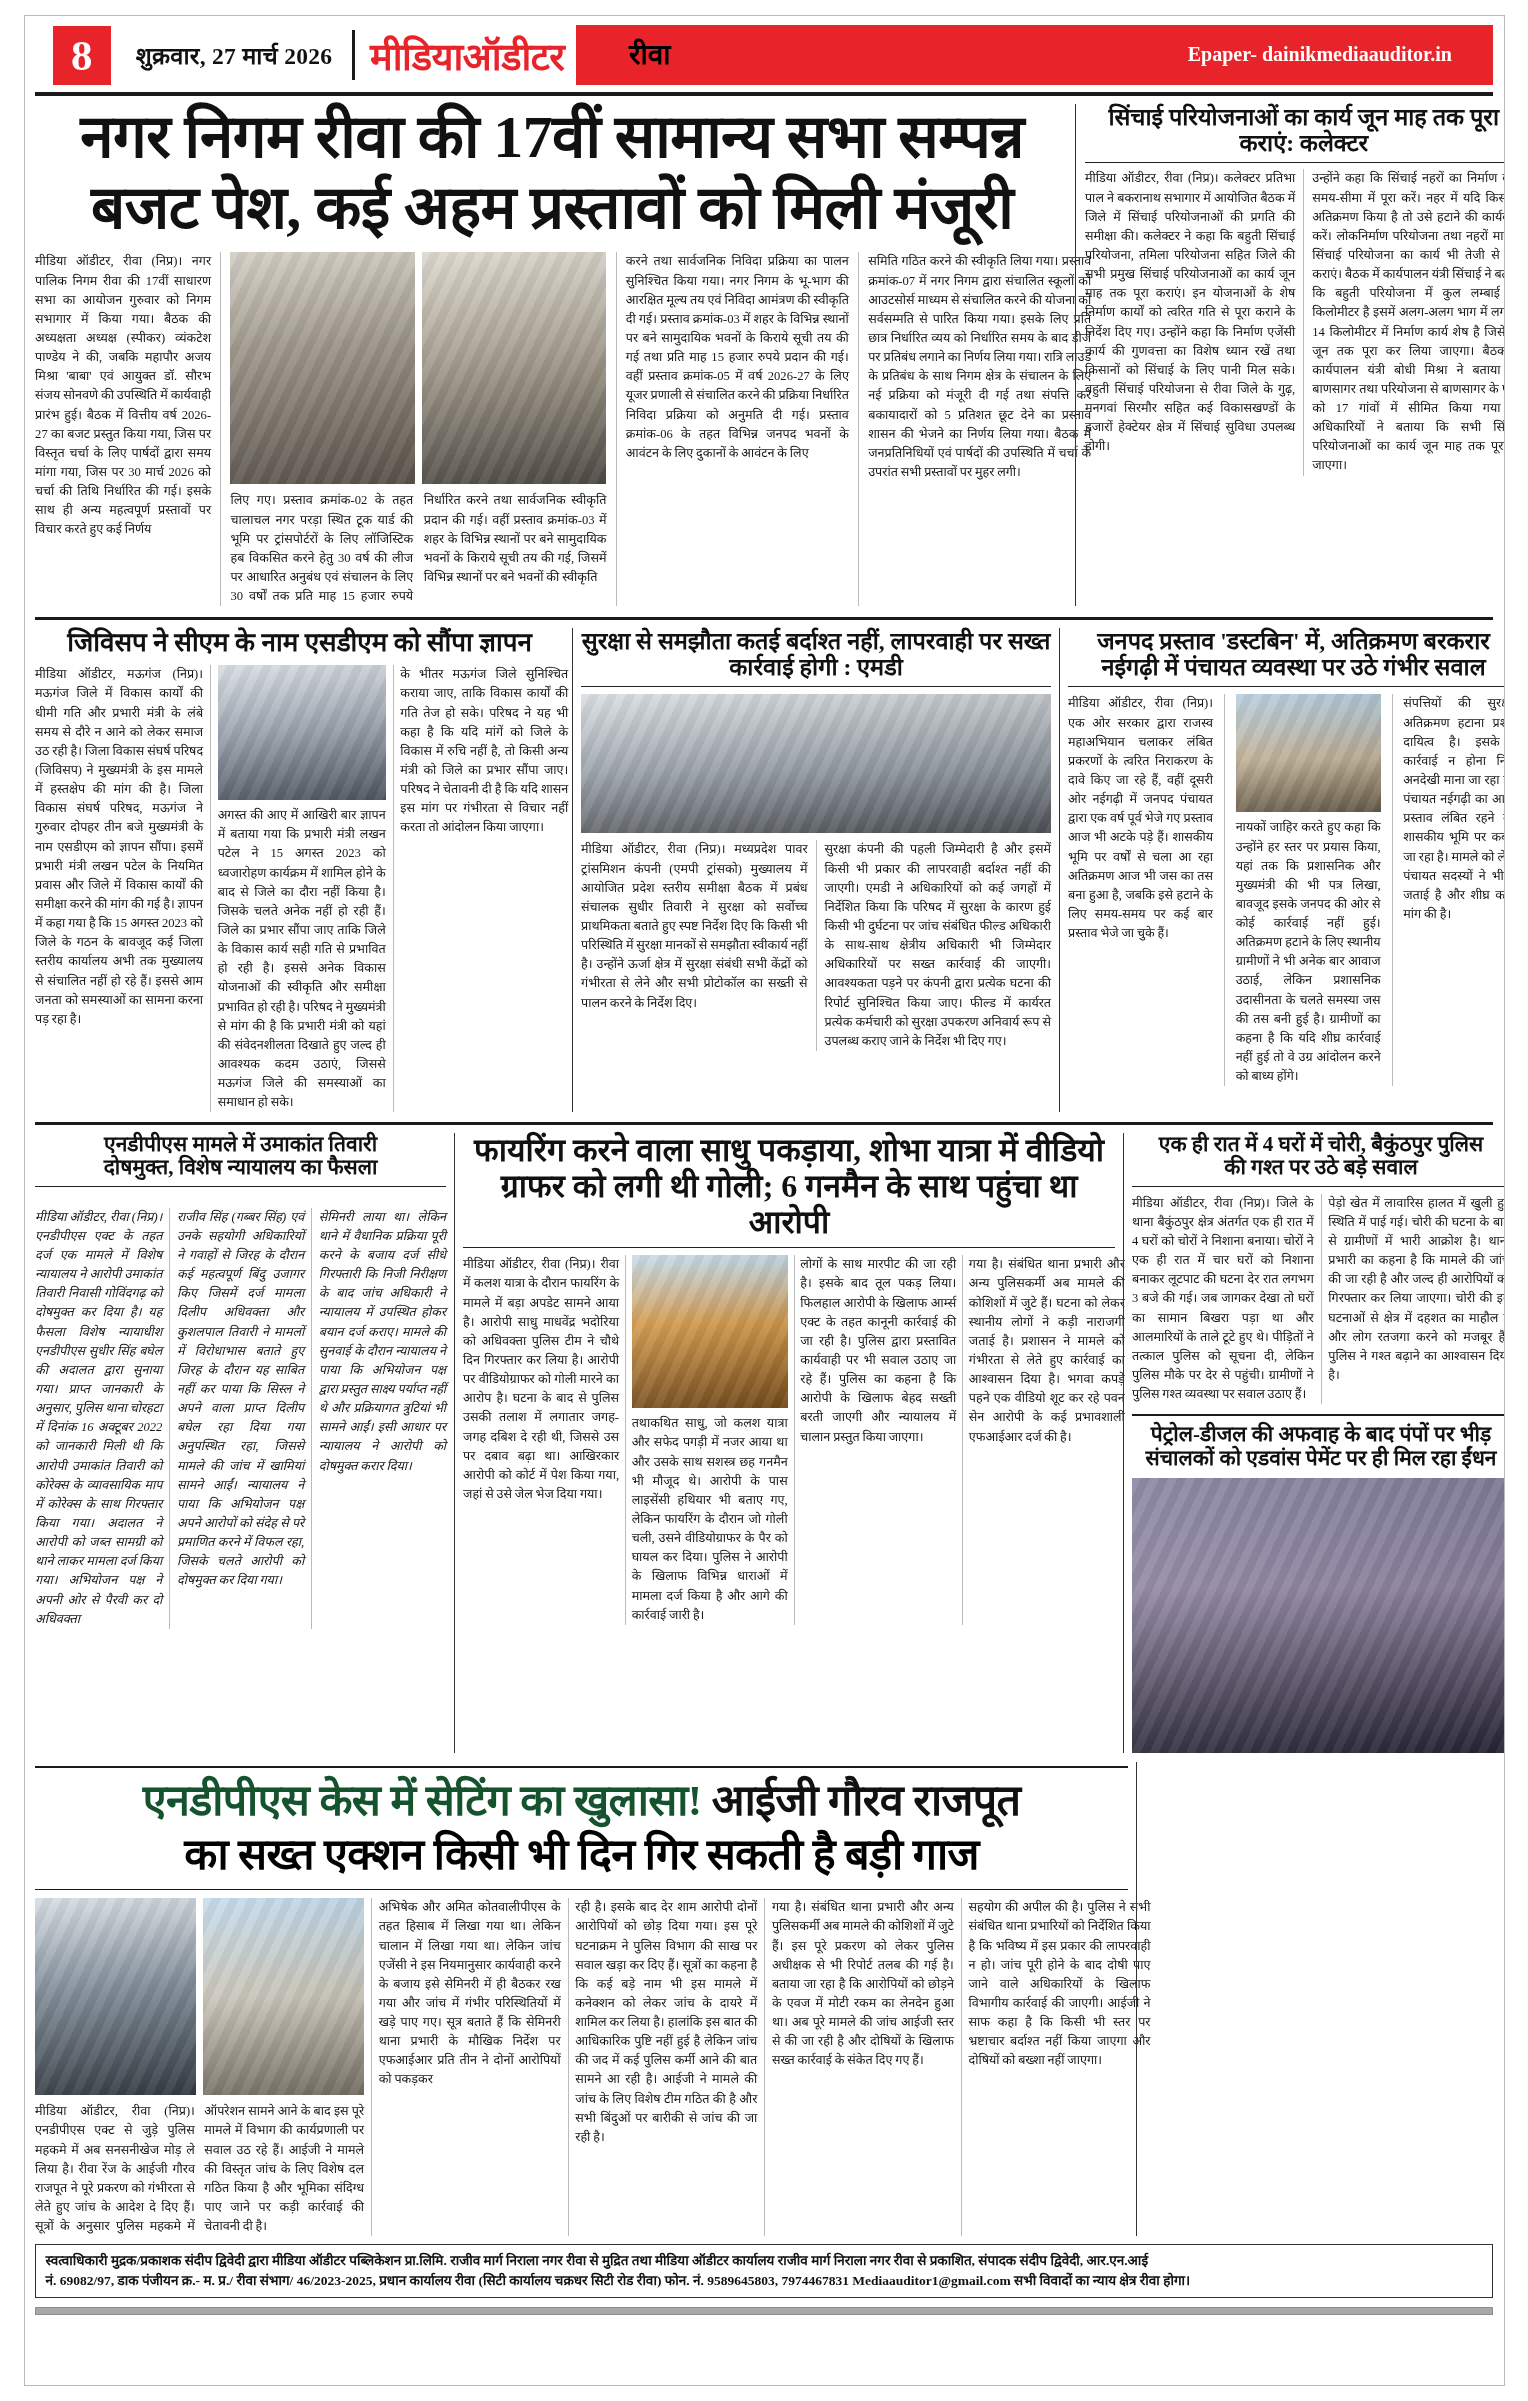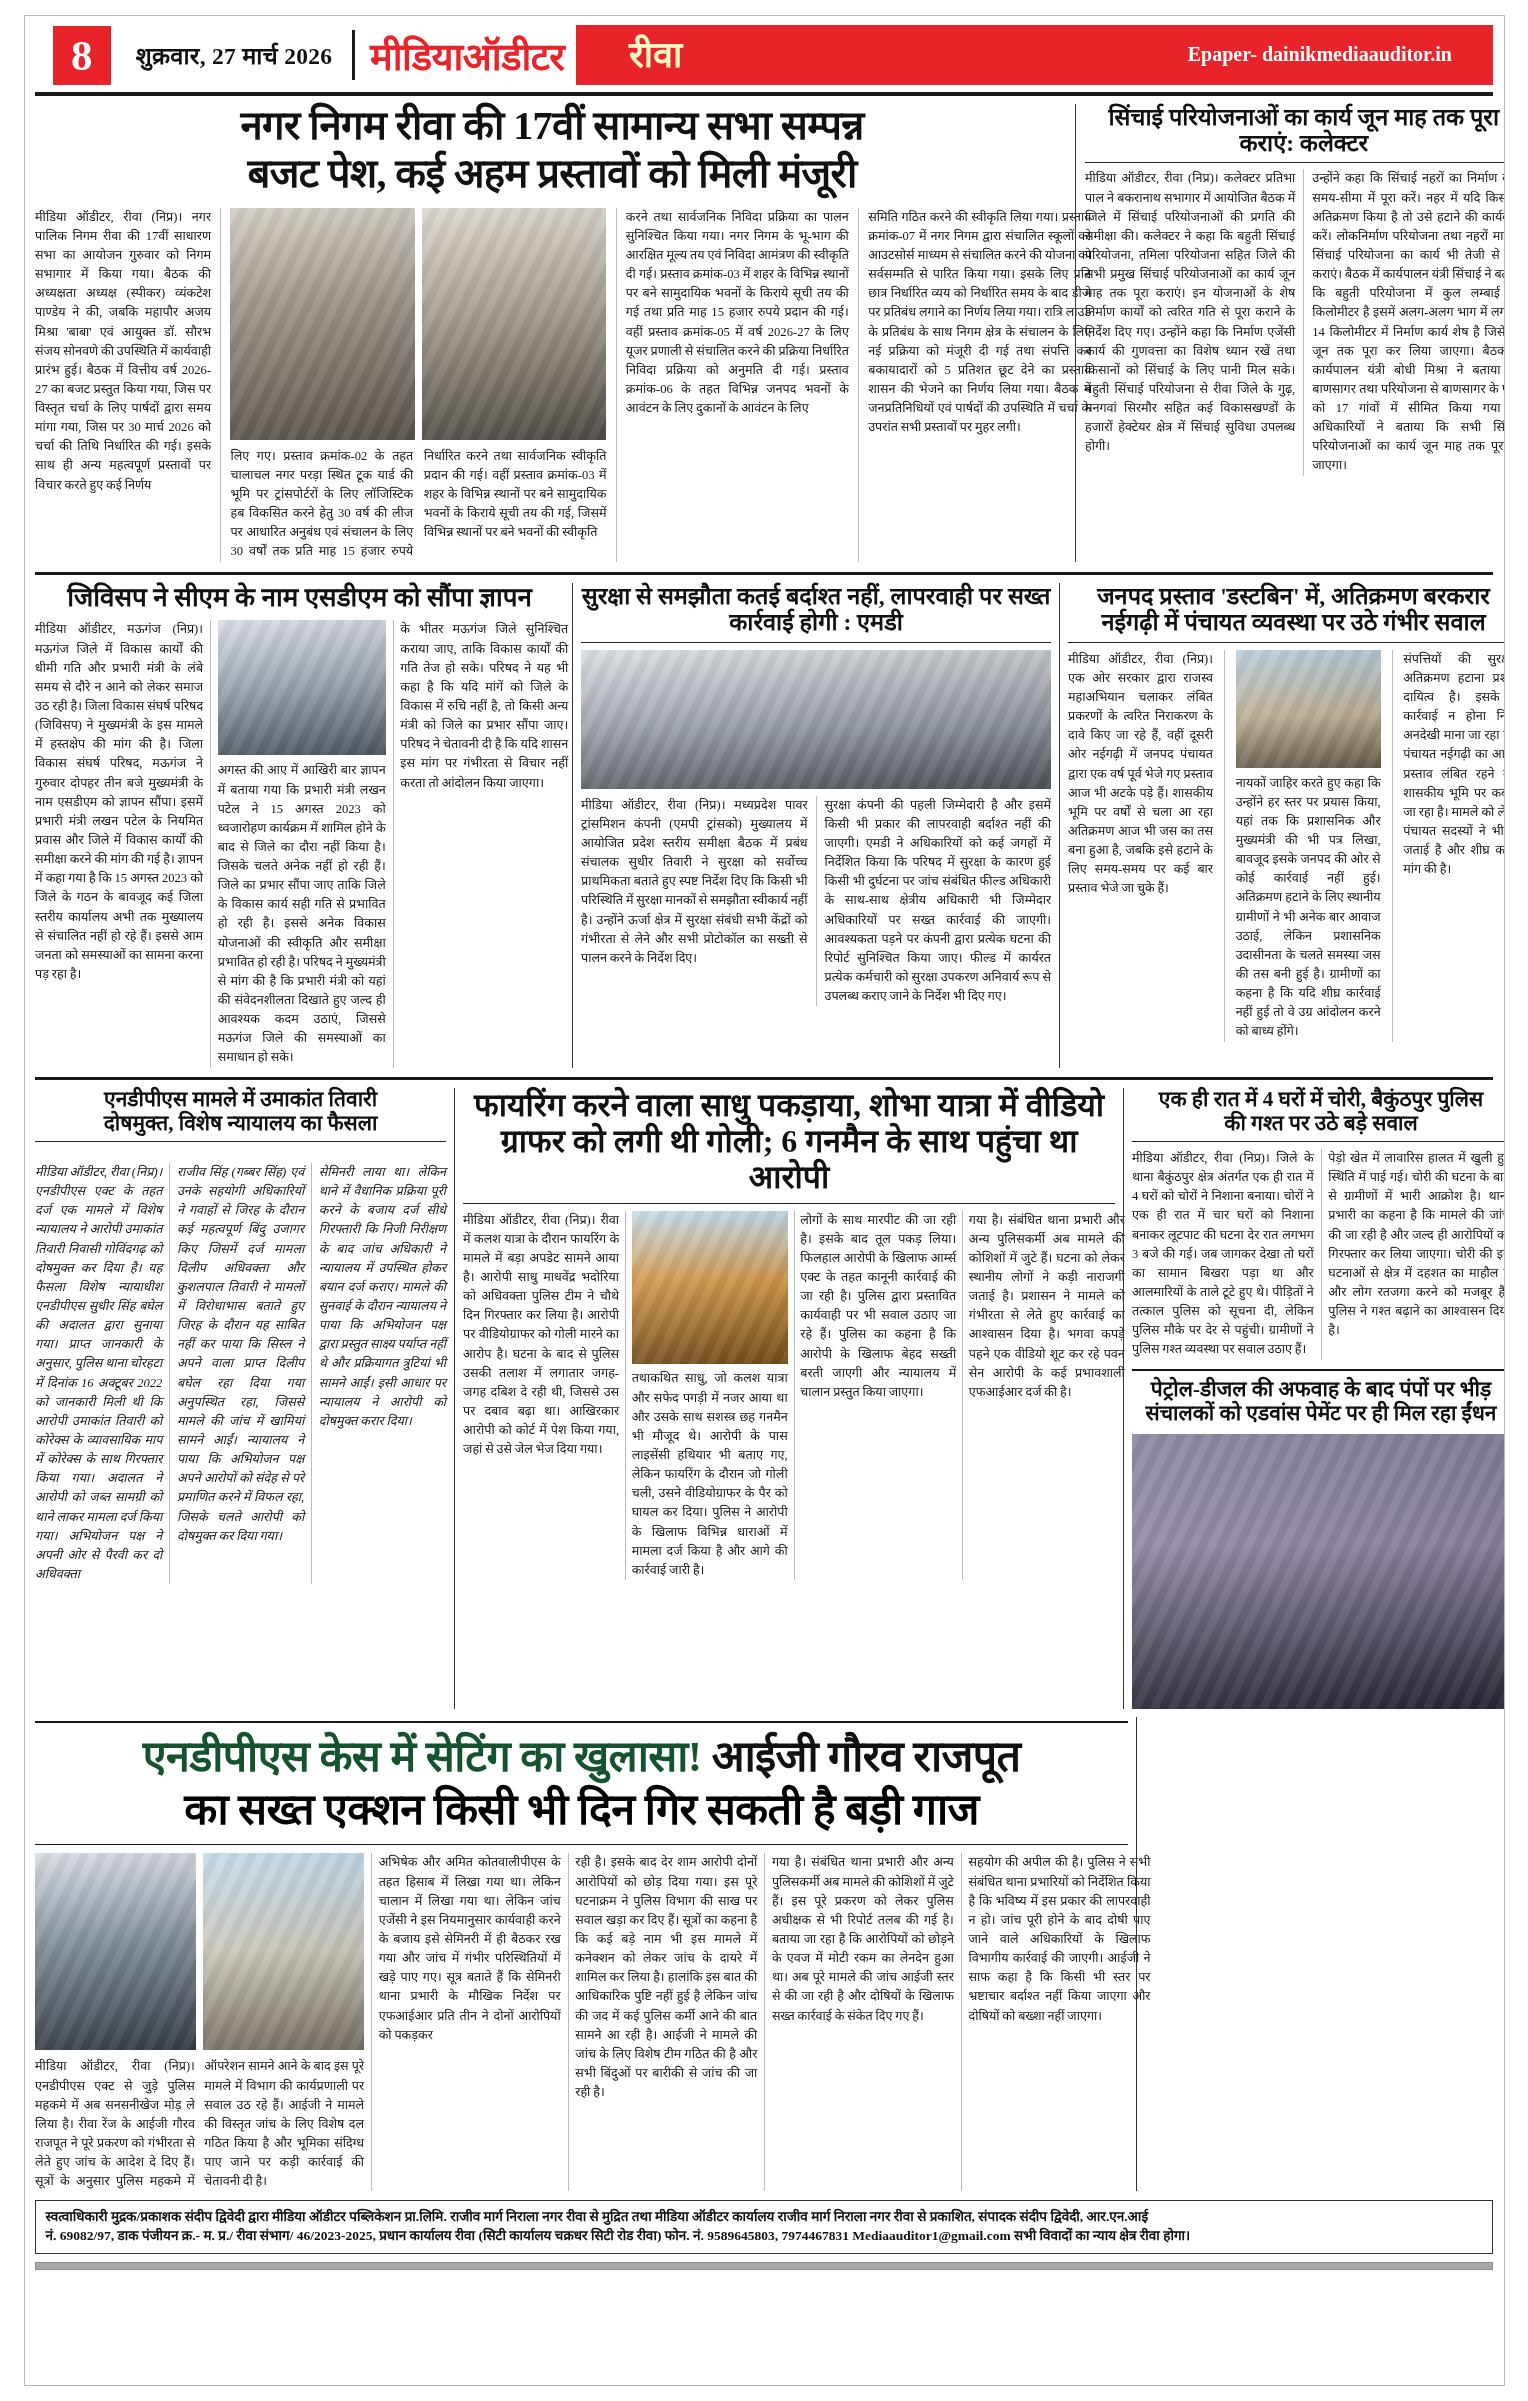--- a/index.html
+++ b/index.html
@@ -70,22 +70,22 @@
   .masthead-red {
     flex: 1;
     background: #e8232a;
     margin: 2.4px 0 3.5px 0;
     display: flex;
     align-items: center;
     justify-content: space-between;
     padding: 0 23.5px 0 53px;
   }
   .masthead-city {
-    color: #fef9c3;
-    font-size: 36px;
+    color: #000000;
+    font-size: 28px;
     font-weight: 700;
     line-height: 1;
     white-space: nowrap;
     text-align: center;
   }
   .masthead-epaper {
     color: #fff;
     font-size: 20px;
     font-weight: 700;
     white-space: nowrap;
@@ -96,21 +96,21 @@
   
   .hr-thin { border-top: 1.2px solid #222; margin: 5.9px 0; }
 
   .headline {
     font-family: "Liberation Serif", serif;
     font-weight: 700;
     color: #111;
     text-align: center;
     line-height: 1.12;
   }
-  .hl-xxl { font-size: 40px; letter-spacing: -0.6px; }
+  .hl-xxl { font-size: 60px; letter-spacing: -0.6px; }
   .hl-xl  { font-size: 32px; }
   .hl-lg  { font-size: 26px; }
   .hl-md  { font-size: 23.5px; }
   .hl-sm  { font-size: 21px; }
 
   .subhead-yellow {
     background: #ffe400;
     font-weight: 700;
     font-size: 22px;
     text-align: center;

